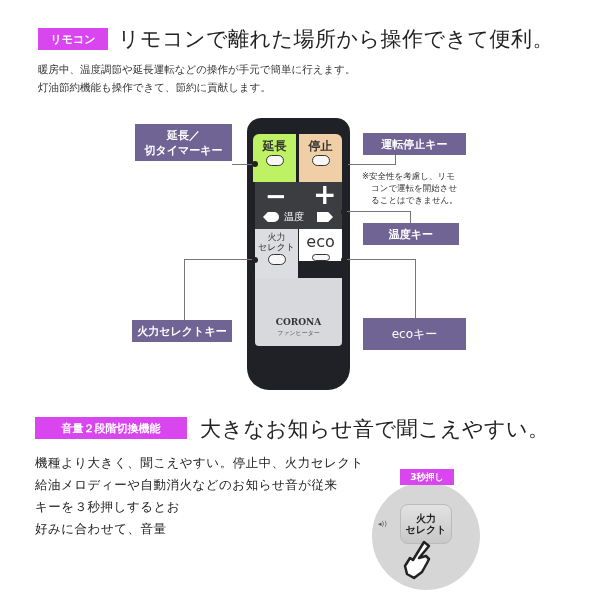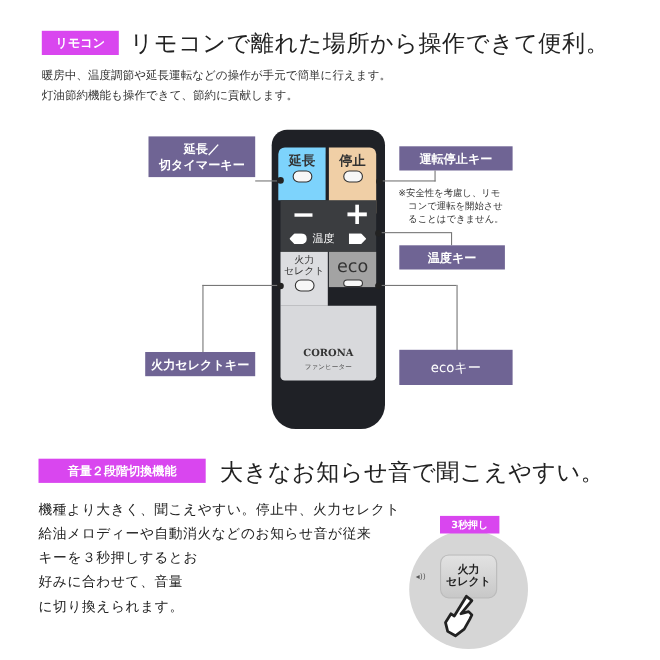--- a/index.html
+++ b/index.html
@@ -19,41 +19,41 @@
 </style>
 </head>
 <body>
 
 <div class="abs tag" style="left:38px;top:28px;width:70px;height:22px;font-size:11px">リモコン</div>
 <div class="abs h1" style="left:118px;top:25px">リモコンで離れた場所から操作できて便利。</div>
 <div class="abs p" style="left:38px;top:60px">暖房中、温度調節や延長運転などの操作が手元で簡単に行えます。</div>
 <div class="abs p" style="left:38px;top:78px">灯油節約機能も操作できて、節約に貢献します。</div>
 
 <div class="abs remote">
-  <div class="abs key" style="left:6px;top:16px;width:43px;height:48px;background:#7dd3fc;border-radius:6px 0 0 0">
+  <div class="abs key" style="left:6px;top:16px;width:43px;height:48px;background:#bef264;border-radius:6px 0 0 0">
     <span class="kt">延長</span>
     <div class="oval"></div>
   </div>
   <div class="abs key" style="left:52px;top:16px;width:43px;height:60px;background:#f0cfa6;border-radius:0 6px 0 0">
     <span class="kt">停止</span>
     <div class="oval"></div>
   </div>
   <div class="abs" style="left:8px;top:64px;width:87px;height:47px;background:#3b3d40">
     <span class="abs" style="left:10px;top:0;font-size:26px;color:#fff;font-weight:bold;line-height:28px">−</span>
     <span class="abs" style="left:58px;top:-1px;font-size:28px;color:#fff;font-weight:bold;line-height:28px">+</span>
     <div class="abs" style="left:8px;top:30px;width:16px;height:10px;background:#fff;border-radius:2px 5px 5px 2px;clip-path:polygon(30% 0,100% 0,100% 100%,30% 100%,0 50%)"></div>
     <span class="abs" style="left:29px;top:28px;font-size:10px;color:#fff;font-weight:normal">温度</span>
     <div class="abs" style="left:62px;top:30px;width:16px;height:10px;background:#fff;clip-path:polygon(0 0,70% 0,100% 50%,70% 100%,0 100%)"></div>
   </div>
   <div class="abs key" style="left:8px;top:111px;width:43px;height:49px;background:#dcdde0;padding-top:3px">
     <span style="font-size:9px;color:#333;line-height:10px;text-align:center">火力</span>
     <span style="font-size:9px;color:#333;line-height:10px;text-align:center">セレクト</span>
     <div class="oval"></div>
   </div>
-  <div class="abs key" style="left:52px;top:111px;width:43px;height:32px;background:#a3a3a3;padding-top:3px">
+  <div class="abs key" style="left:52px;top:111px;width:43px;height:32px;background:#ffffff;padding-top:3px">
     <span style="font-size:16px;color:#333;line-height:20px">eco</span>
     <div class="oval" style="margin-top:2px"></div>
   </div>
   <div class="abs" style="left:8px;top:160px;width:87px;height:68px;background:#d8d9dc;border-radius:0 0 4px 4px;display:flex;flex-direction:column;align-items:center;justify-content:flex-end;padding-bottom:8px">
     <span style="font-family:'DejaVu Serif',serif;font-size:9px;font-weight:bold;color:#333">CORONA</span>
     <span style="font-size:6px;color:#555;margin-top:2px">ファンヒーター</span>
   </div>
 </div>
 
 <div class="abs lbl" style="left:135px;top:124px;width:97px;height:37px">
@@ -88,21 +88,20 @@
 <div class="abs lbl" style="left:363px;top:318px;width:103px;height:32px;font-weight:normal;font-size:12px">ecoキー</div>
 
 <div class="abs tag" style="left:35px;top:417px;width:152px;height:22px;font-size:11px">音量２段階切換機能</div>
 <div class="abs h1" style="left:200px;top:415px">大きなお知らせ音で聞こえやすい。</div>
 
 <div class="abs" style="left:35px;top:452px">
   <div class="body-text">機種より大きく、聞こえやすい。停止中、火力セレクト</div>
   <div class="body-text">給油メロディーや自動消火などのお知らせ音が従来</div>
   <div class="body-text">キーを３秒押しするとお</div>
   <div class="body-text">好みに合わせて、音量</div>
-  <div class="body-text">に切り換えられます。</div>
 </div>
 
 <div class="abs" style="left:372px;top:482px;width:108px;height:108px;border-radius:50%;background:#d6d6d6">
   <div class="abs" style="left:6px;top:38px;font-size:7px;color:#555">◂))</div>
   <div class="abs" style="left:28px;top:22px;width:52px;height:40px;border-radius:8px;background:linear-gradient(#e2e2e2,#c8c8c8);border:1px solid #bbb;display:flex;flex-direction:column;align-items:center;justify-content:center">
     <span style="font-size:10px;color:#222;line-height:11px;font-weight:bold">火力</span>
     <span style="font-size:10px;color:#222;line-height:11px;font-weight:bold">セレクト</span>
   </div>
   <svg class="abs" style="left:30px;top:58px" width="38" height="40" viewBox="0 0 38 40">
     <path d="M22 2 L27 6 L17 18 L24 16 L27 19 L25 23 L20 32 L12 38 L5 34 L3 26 L8 18 L11 20 Z" fill="#fff" stroke="#222" stroke-width="2.5" stroke-linejoin="round"></path>

